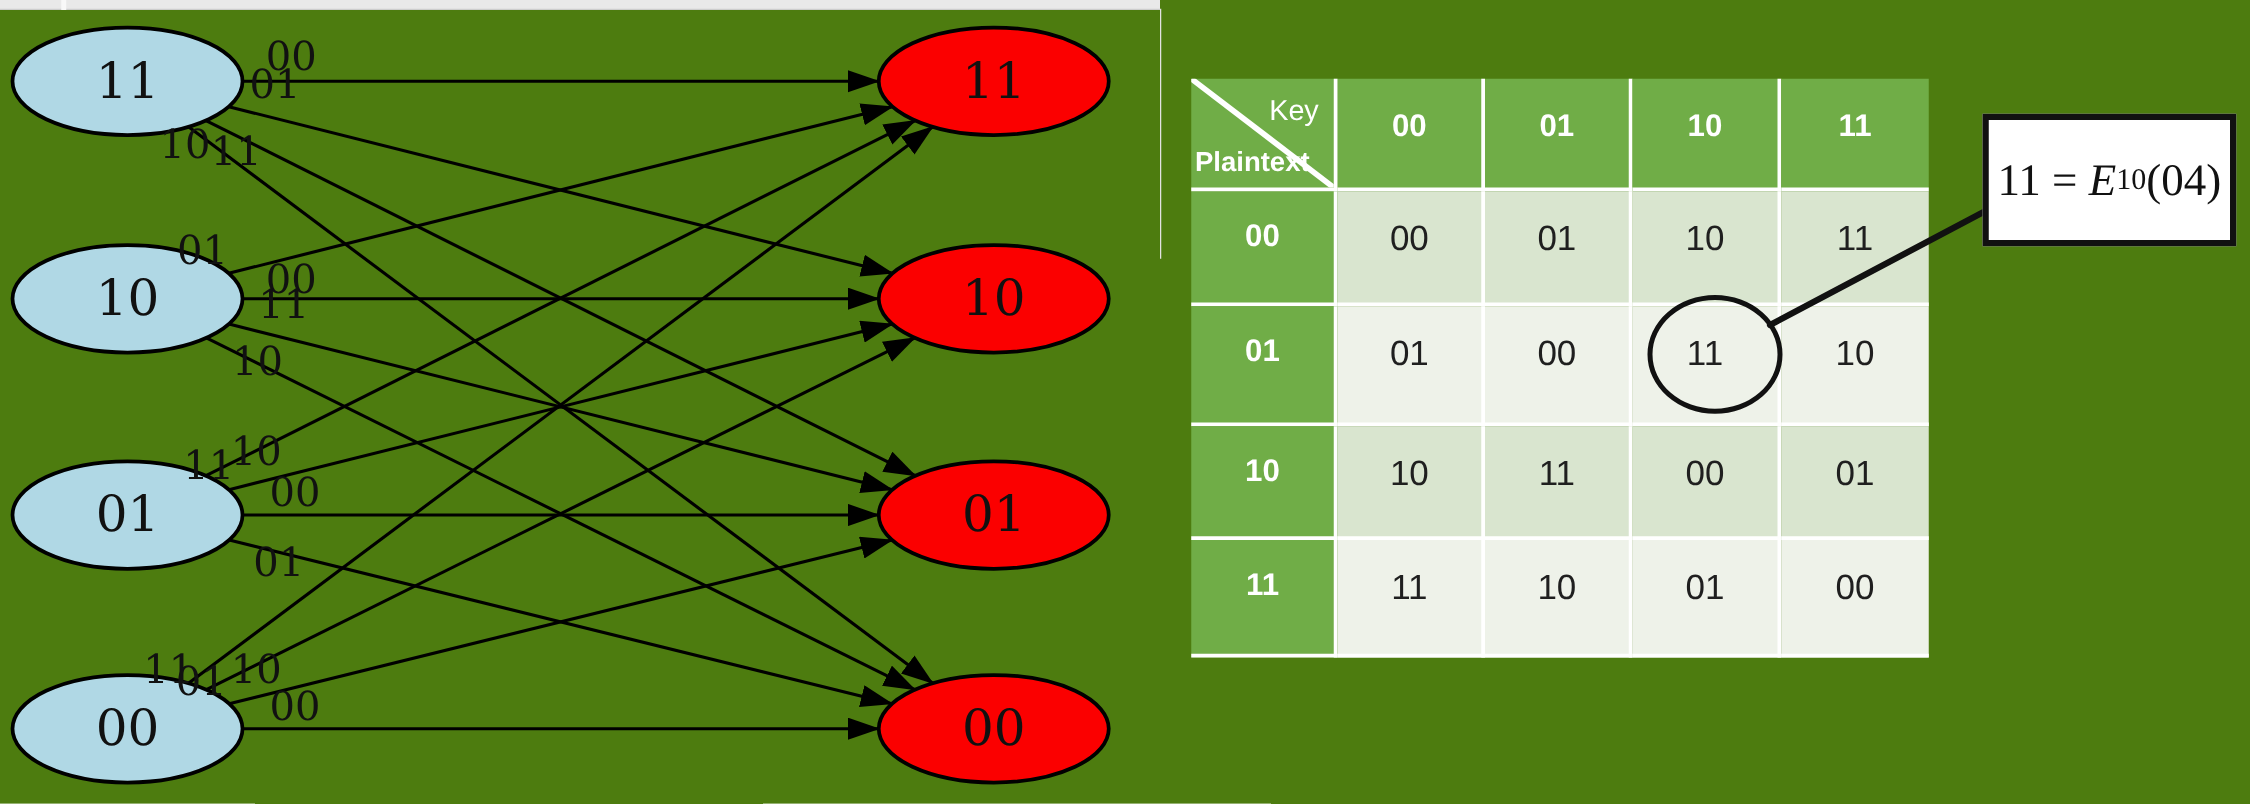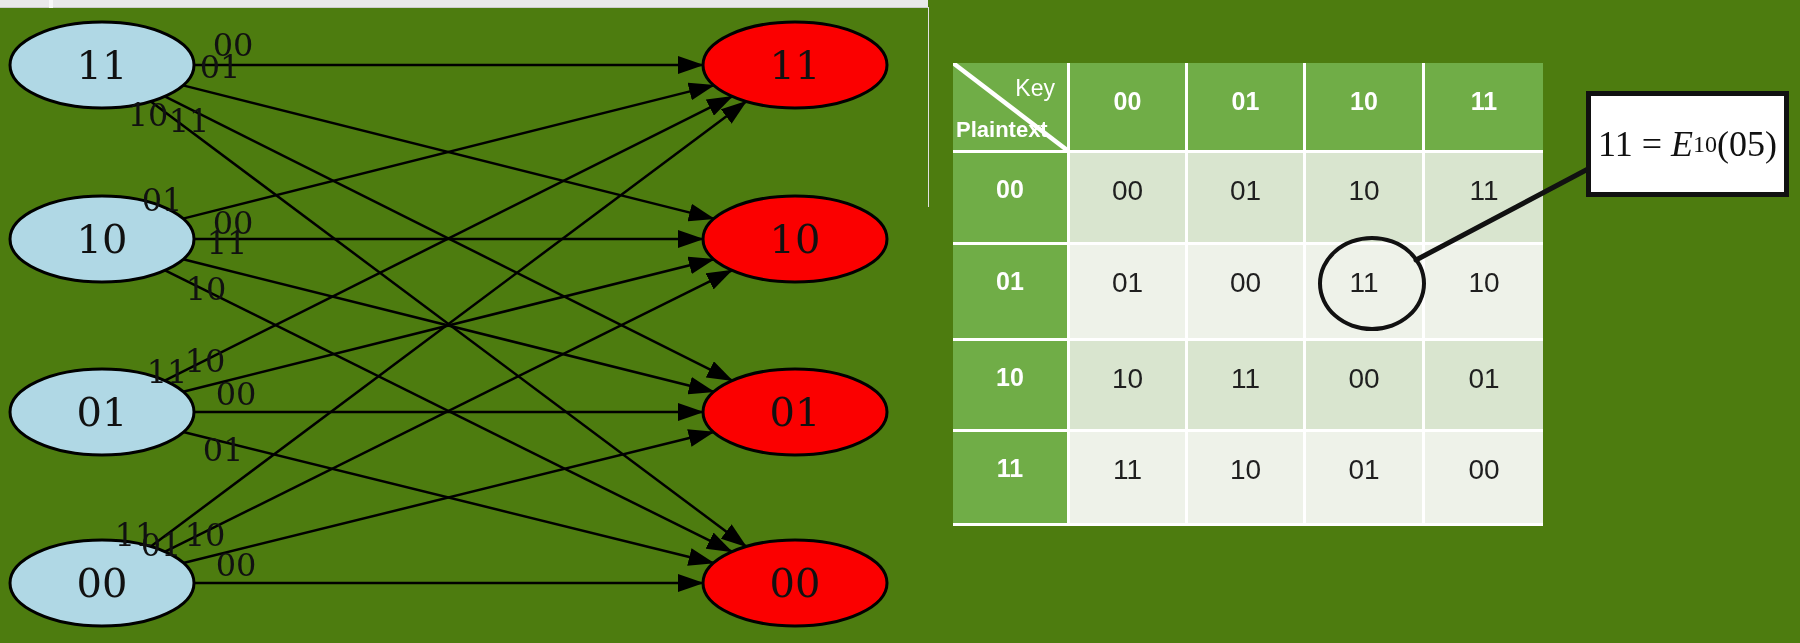--- a/index.html
+++ b/index.html
@@ -164,16 +164,16 @@
 
   <svg class="callout-line-svg" width="1800" height="643">
     <line x1="1416" y1="260" x2="1588" y2="169" stroke="#111" stroke-width="5" stroke-linecap="round"></line>
   </svg>
 
   <div class="callout-box">
     <span>11</span>
       <span style="white-space:pre"> = </span>
       <span class="fn">E</span>
       <sub>10</sub>
-      <span>(05)</span>
+      <span>(04)</span>
   </div>
 
 </div>
 
 </body></html>

